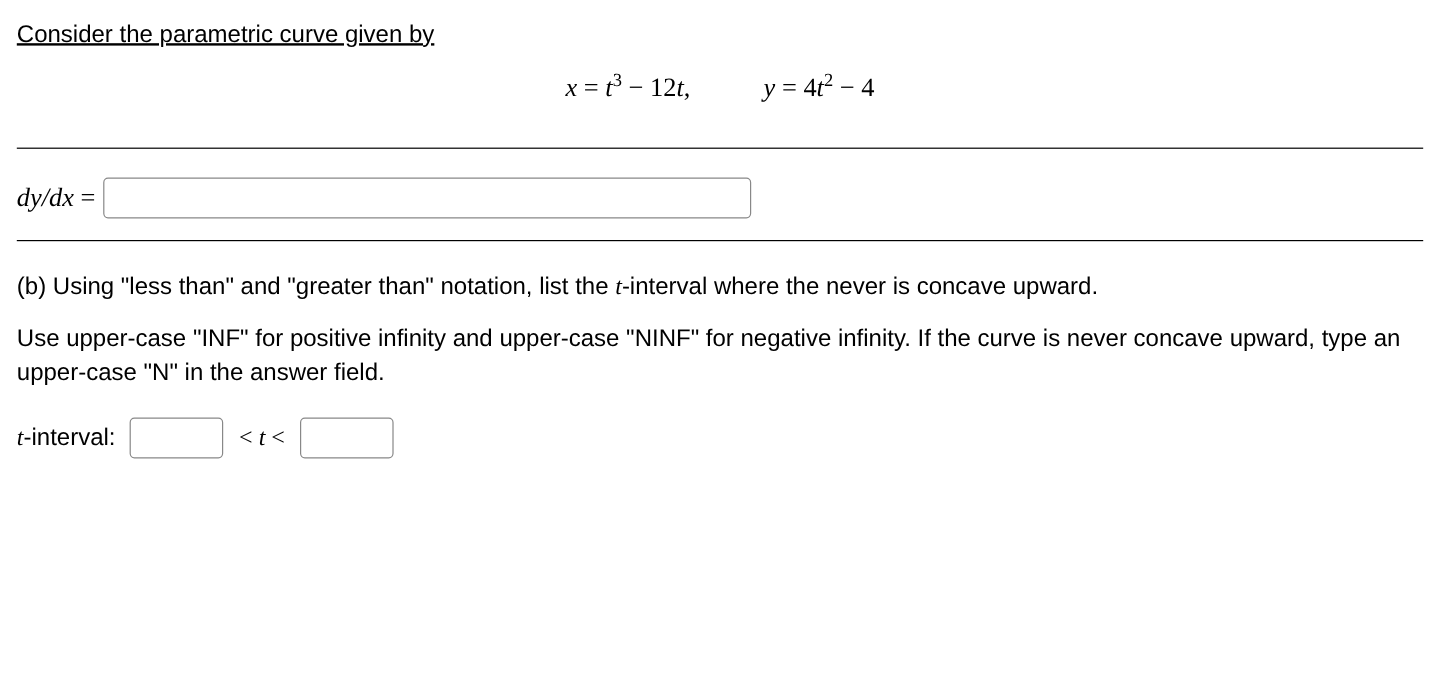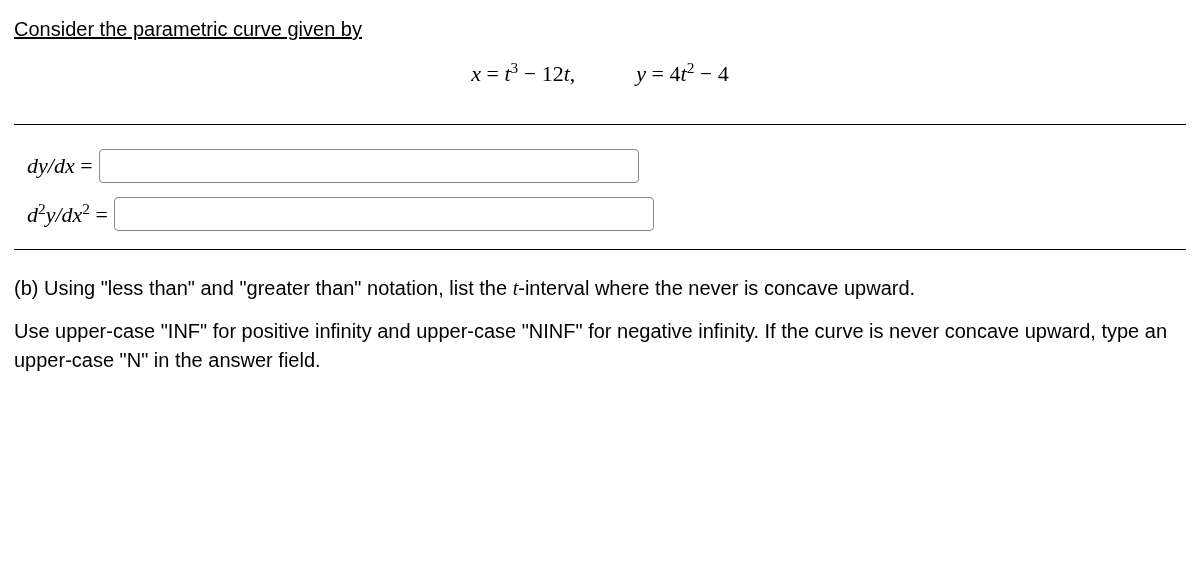--- a/index.html
+++ b/index.html
@@ -32,21 +32,21 @@
     border: none;
     border-top: 1px solid #000;
     margin: 12px 0 24px 0;
   }
   .part {
     margin-bottom: 18px;
   }
   .answer-row {
     display: flex;
     align-items: center;
-    margin: 14px 13px;
+    margin: 14px 0;
     font-family: "Times New Roman", Times, serif;
     font-size: 22px;
   }
   .answer-row .label {
     margin-right: 6px;
     font-style: italic;
   }
   input.ans {
     height: 34px;
     border: 1px solid #888;
@@ -97,29 +97,31 @@
 
   <hr class="divider">
 
   <div class="part">
 
     <div class="answer-row">
       <span class="label"><span>dy/dx</span><span class="upright"> = </span></span>
       <input type="text" class="ans wide" style="">
     </div>
 
-    <div class="answer-row">
-      <span class="label"><span>d</span><sup class="upright">2</sup><span>y/dx</span><sup class="upright">2</sup><span class="upright"> = </span></span>
-      <input type="text" class="ans wide" style="">
-    </div>
   </div>
 
   <hr class="divider">
 
   <div class="part part-b-text">
     <div>
       <span>(b) Using "less than" and "greater than" notation, list the </span><span class="math">t</span><span>-interval where the never is concave upward.</span>
     </div>
     <div style="margin-top:14px;">Use upper-case "INF" for positive infinity and upper-case "NINF" for negative infinity. If the curve is never concave upward, type an upper-case "N" in the answer field.</div>
 
+    <div class="interval-row">
+      <span class="lbl"><span class="math">t</span><span>-interval:</span></span>
+      <input type="text" class="ans small" style="">
+      <span class="mid"><span class="upright">&nbsp;&lt;&nbsp;</span><span class="math">t</span><span class="upright">&nbsp;&lt;&nbsp;</span></span>
+      <input type="text" class="ans small" style="">
+    </div>
   </div>
 
 </div>
 
 </body></html>

